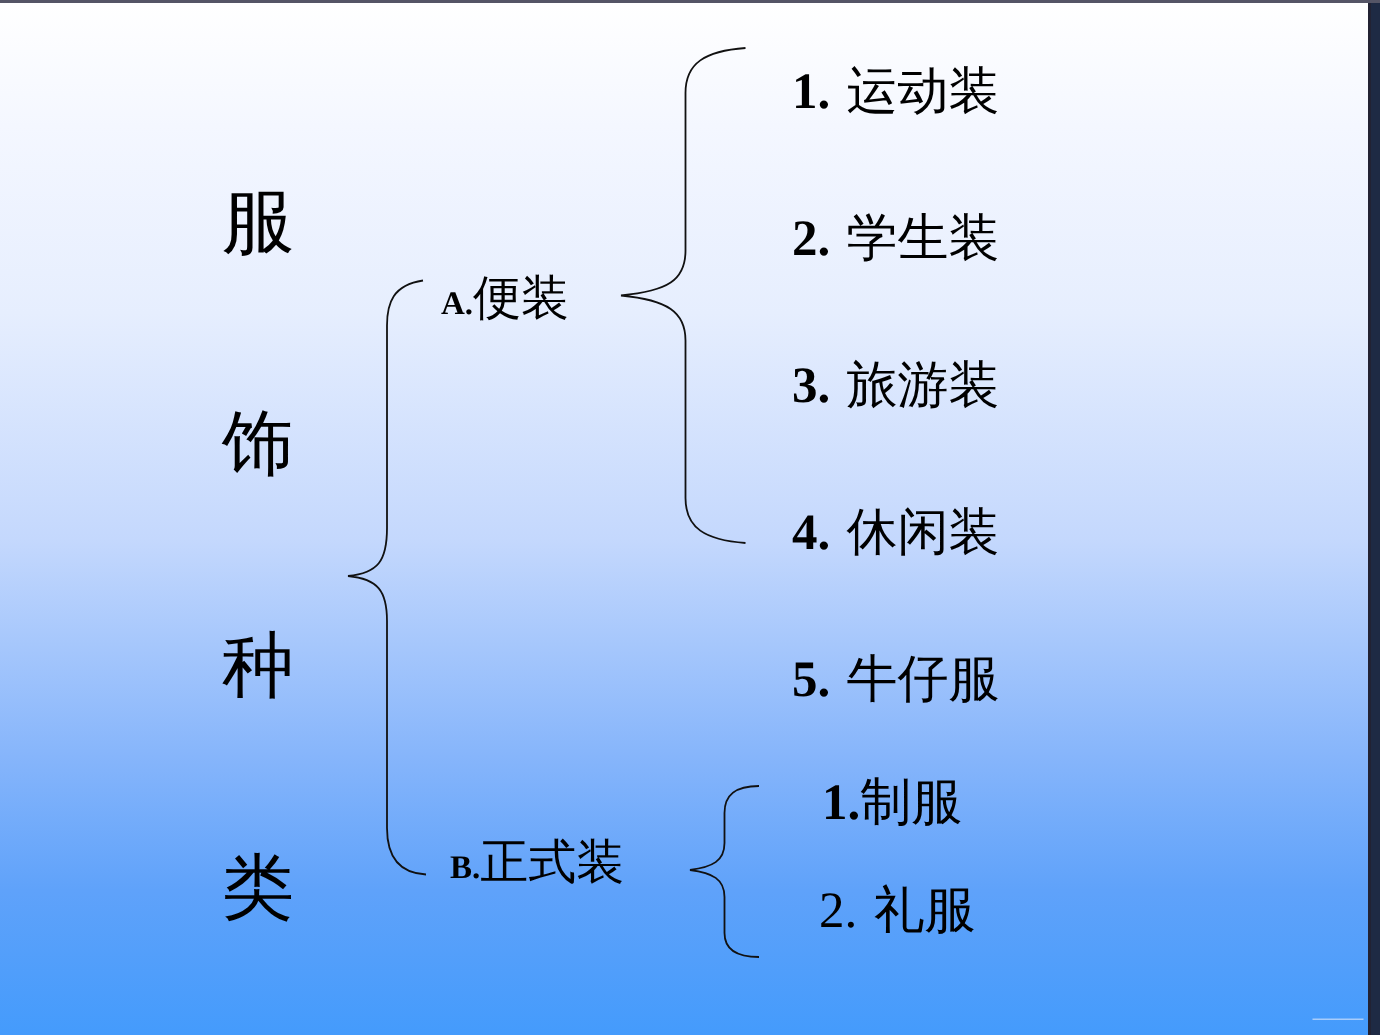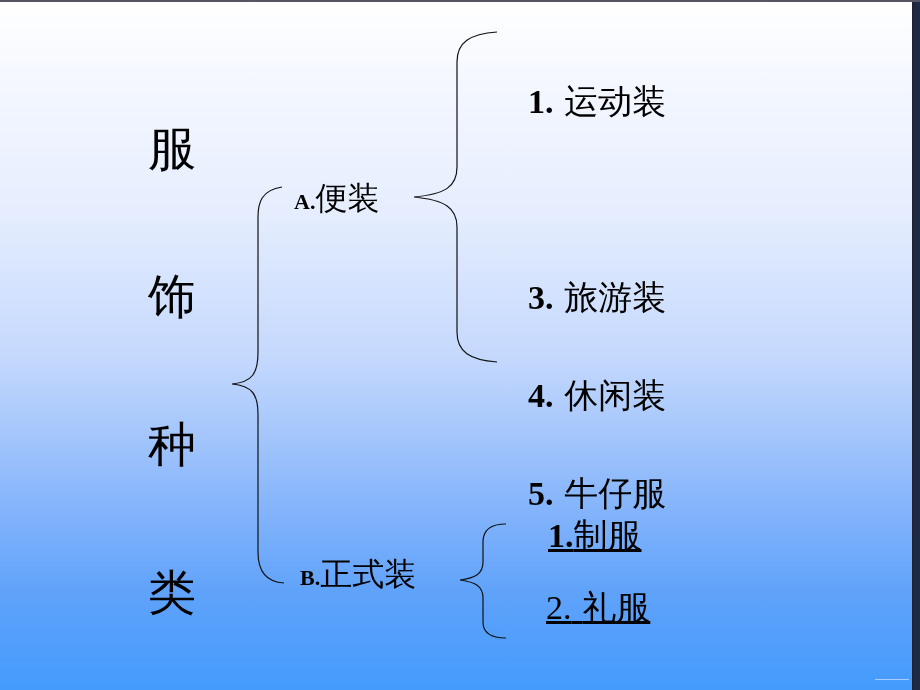--- a/index.html
+++ b/index.html
@@ -14,23 +14,23 @@
       border-top: 2px solid #333344;
       border-right: 2px solid #222233;
       box-sizing: border-box;
     }
     .topbar { position: absolute; left: 0; top: 0; width: 920px; height: 2px; background: #555566; }
     .rightbar { position: absolute; right: 0; top: 0; width: 6px; height: 690px; background: #1e2a44; }
     .txt { position: absolute; color: #000; white-space: nowrap; line-height: 1; }
     .main-char { font-size: 48px; left: 148px; }
     .lvl1 { font-size: 32px; }
     .lvl1 .pre { font-family: "Liberation Serif", serif; font-weight: bold; font-size: 22px; }
-    .lvl2 { font-size: 34px; margin-top: 40px; }
+    .lvl2 { font-size: 34px; }
     .lvl2 .num { font-family: "Liberation Serif", serif; font-weight: bold; font-size: 34px; }
-    .lvl3 { font-size: 34px; text-decoration: underline; }
+    .lvl3 { font-size: 34px; }
     .lvl3 .num { font-family: "Liberation Serif", serif; font-weight: bold; font-size: 34px; }
     svg.braces { position: absolute; left: 0; top: 0; }
     .footnote { position: absolute; left: 875px; top: 677px; width: 34px; height: 1px; background: #a8cdfc; }
   </style>
 </head>
 <body>
 
 <div class="slide">
 
   <svg class="braces" width="914" height="690">
@@ -51,20 +51,23 @@
     <span class="pre">A.</span><span>便装</span>
   </div>
 
   <div class="txt lvl1" style="left:300px; top:556px;">
     <span class="pre">B.</span><span>正式装</span>
   </div>
 
   <div class="txt lvl2" style="left:528px; top:42px;">
     <span class="num">1.</span> <span>运动装</span>
   </div>
+  <div class="txt lvl2" style="left:528px; top:140px;">
+    <span class="num">2.</span> <span>学生装</span>
+  </div>
   <div class="txt lvl2" style="left:528px; top:238px;text-align:center;">
     <span class="num">3.</span> <span>旅游装</span>
   </div>
   <div class="txt lvl2" style="left:528px; top:336px;text-align:center;">
     <span class="num">4.</span> <span>休闲装</span>
   </div>
   <div class="txt lvl2" style="left:528px; top:434px;">
     <span class="num">5.</span> <span>牛仔服</span>
   </div>
 

